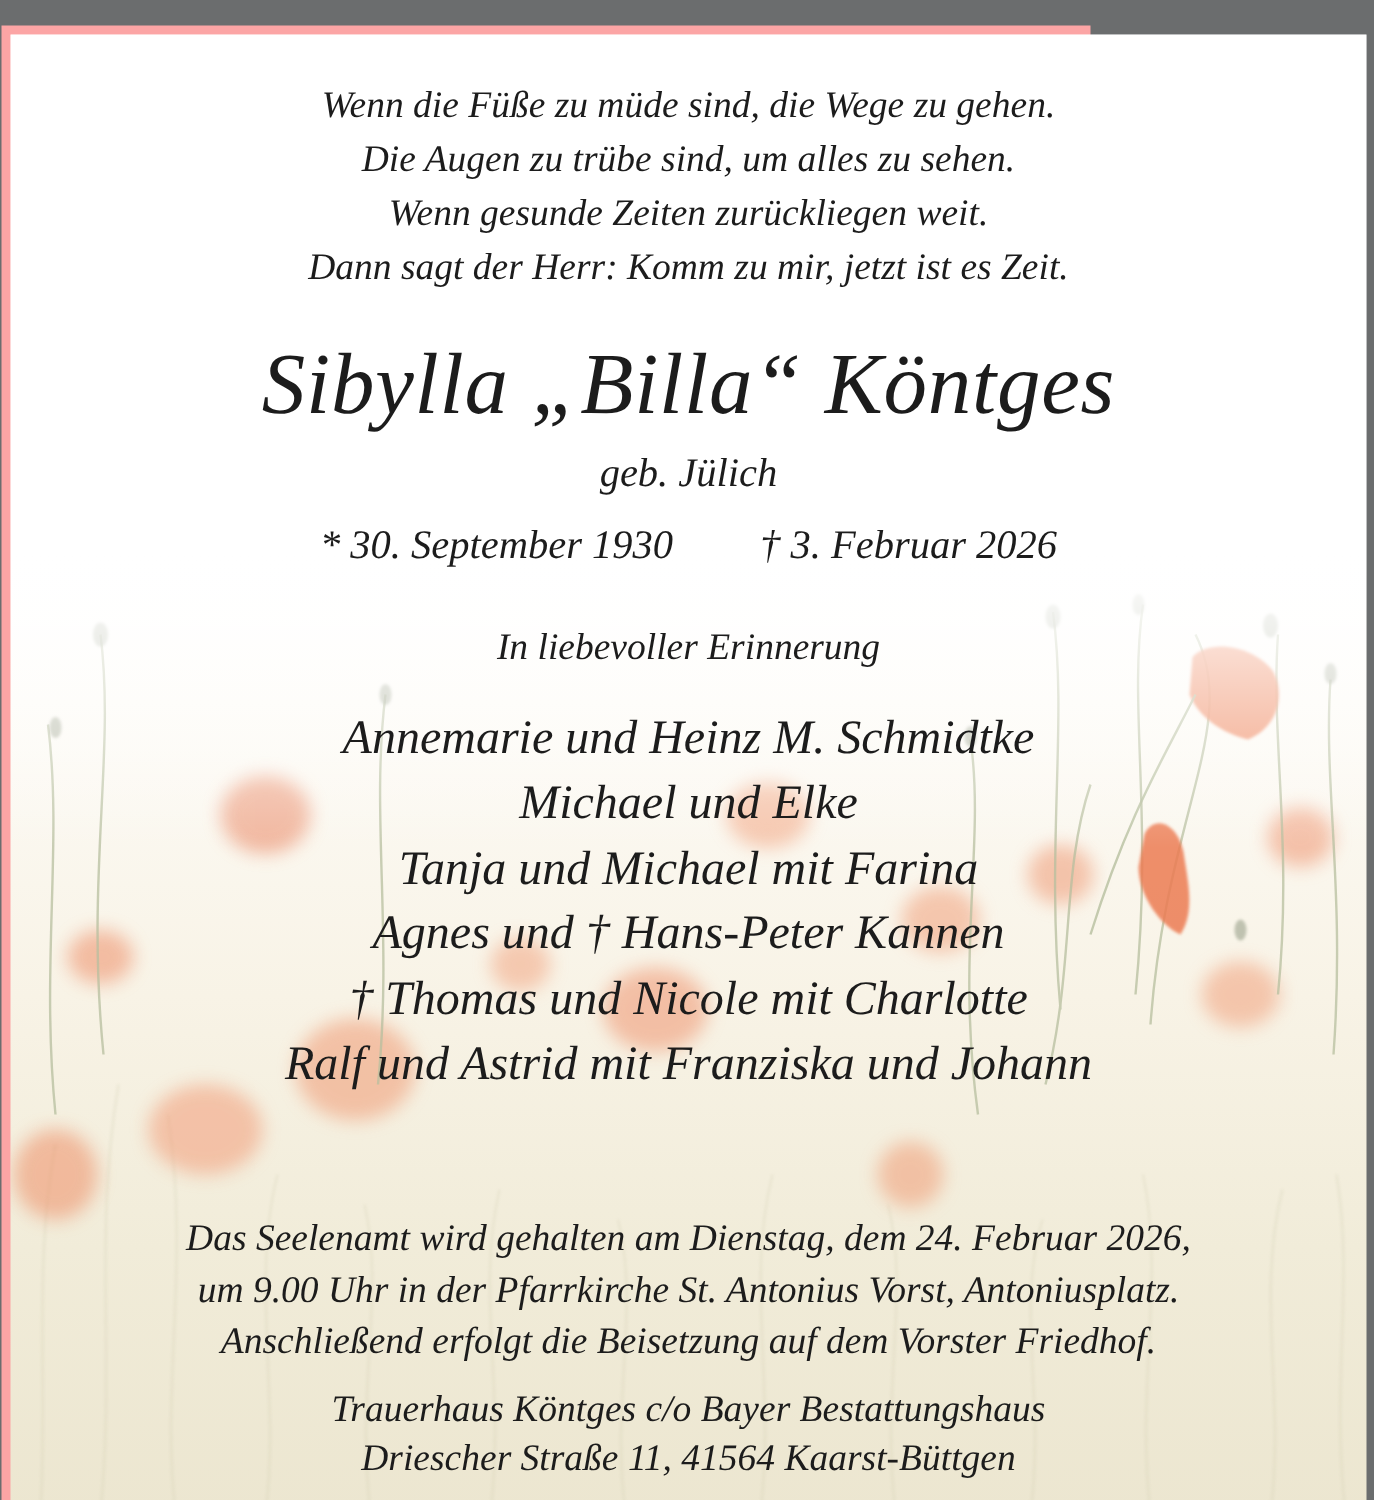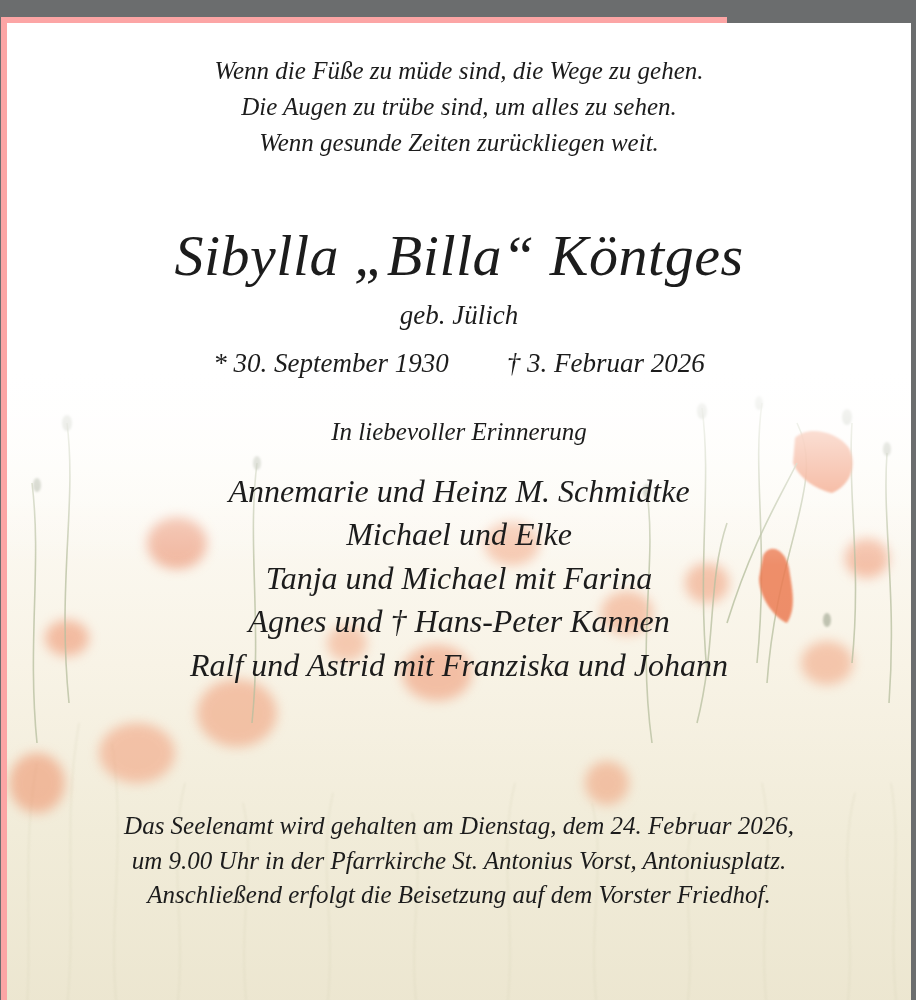--- a/index.html
+++ b/index.html
@@ -157,42 +157,48 @@
 
       <rect x="0" y="0" width="904" height="986" fill="url(#fadeTop)"></rect>
     </svg>
 
     <div class="content">
 
       <div class="poem">
         <span class="line">Wenn die Füße zu müde sind, die Wege zu gehen.</span>
         <span class="line">Die Augen zu trübe sind, um alles zu sehen.</span>
         <span class="line">Wenn gesunde Zeiten zurückliegen weit.</span>
+        <span class="line">Dann sagt der Herr: Komm zu mir, jetzt ist es Zeit.</span>
       </div>
 
       <div class="name">Sibylla „Billa“ Köntges</div>
 
       <div class="born-name">geb. Jülich</div>
 
       <div class="dates">
         <span>* 30. September 1930</span><span class="gap"></span><span>† 3. Februar 2026</span>
       </div>
 
       <div class="memory">In liebevoller Erinnerung</div>
 
       <div class="mourners">
         <span class="line">Annemarie und Heinz M. Schmidtke</span>
         <span class="line">Michael und Elke</span>
         <span class="line">Tanja und Michael mit Farina</span>
         <span class="line">Agnes und † Hans-Peter Kannen</span>
+        <span class="line">† Thomas und Nicole mit Charlotte</span>
         <span class="line">Ralf und Astrid mit Franziska und Johann</span>
       </div>
 
       <div class="service">
         <span class="line">Das Seelenamt wird gehalten am Dienstag, dem 24. Februar 2026,</span>
         <span class="line">um 9.00 Uhr in der Pfarrkirche St. Antonius Vorst, Antoniusplatz.</span>
         <span class="line">Anschließend erfolgt die Beisetzung auf dem Vorster Friedhof.</span>
       </div>
 
+      <div class="address">
+        <span class="line">Trauerhaus Köntges c/o Bayer Bestattungshaus</span>
+        <span class="line">Driescher Straße 11, 41564 Kaarst-Büttgen</span>
+      </div>
 
     </div>
   </div>
 </div>
 
 </body></html>

